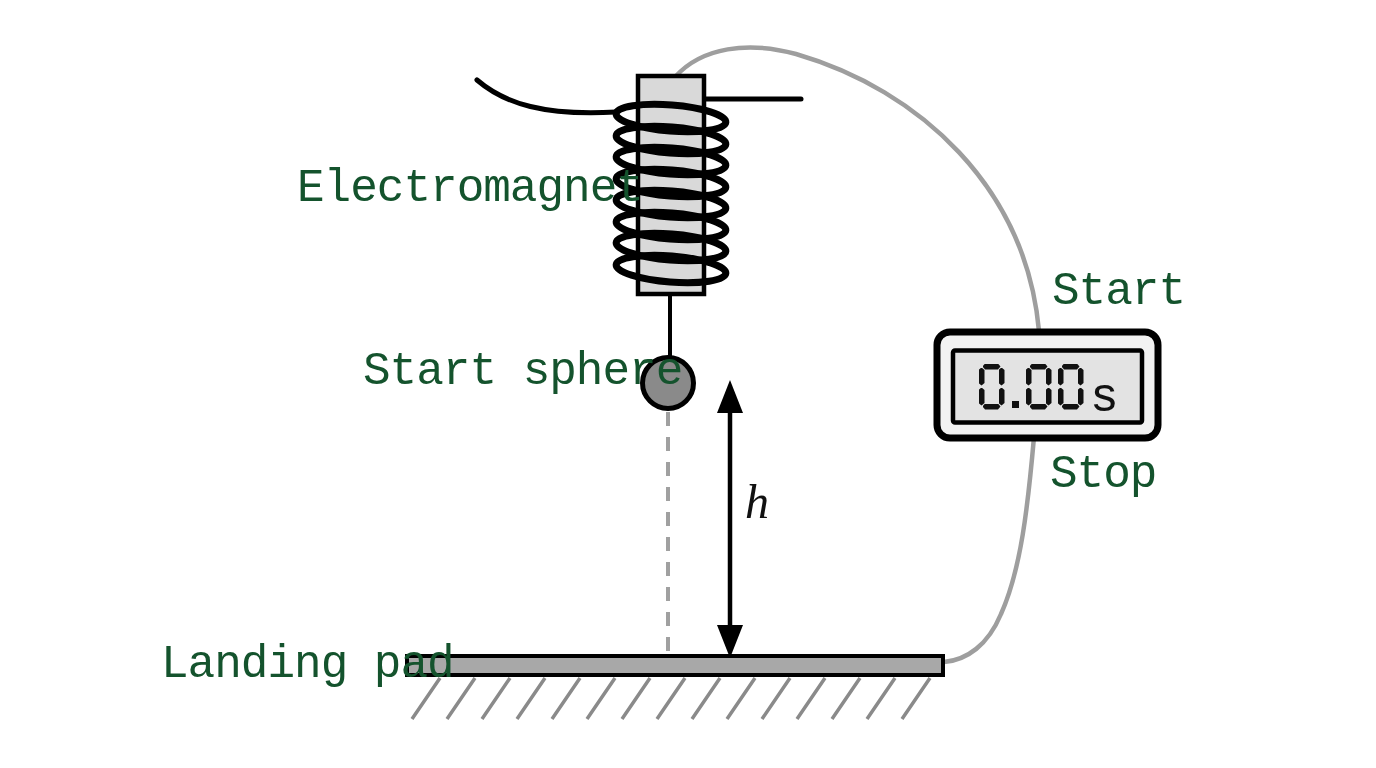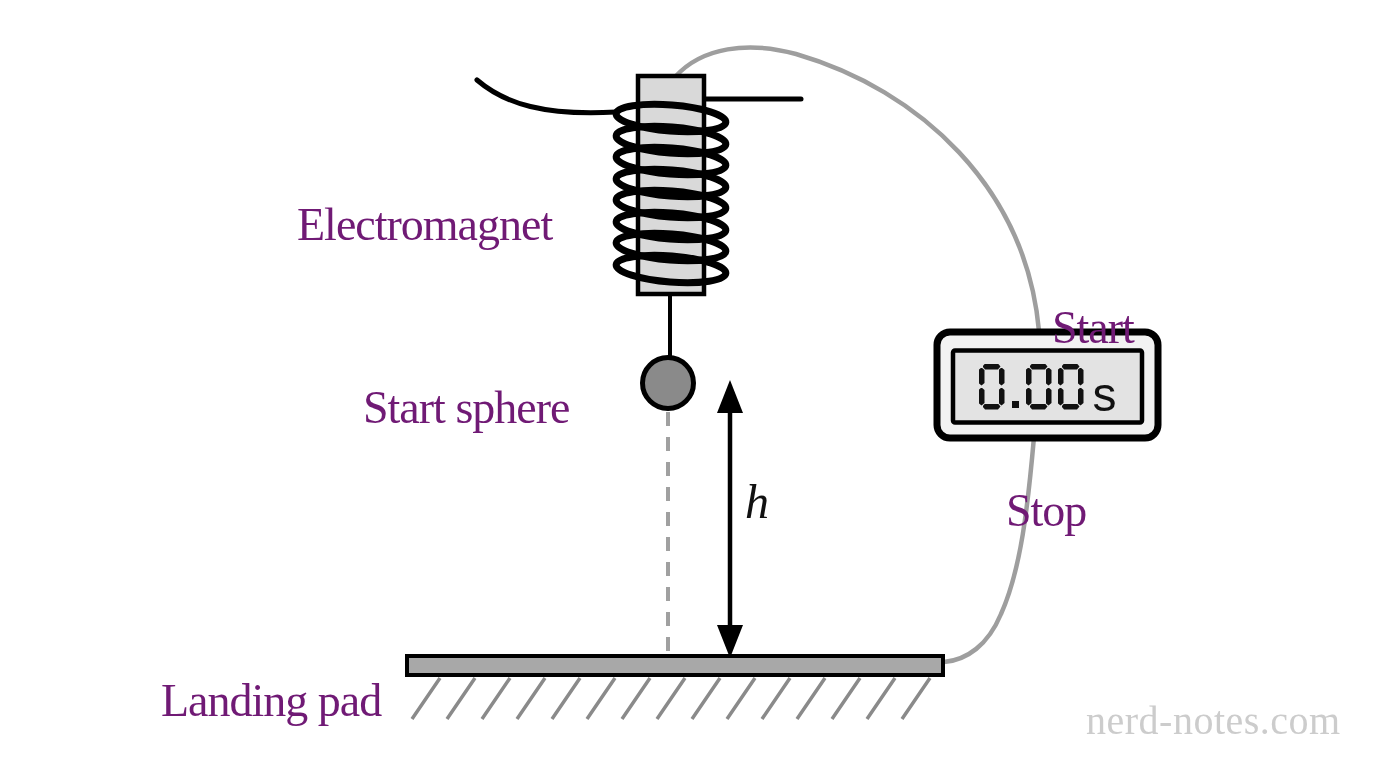--- a/index.html
+++ b/index.html
@@ -1,20 +1,20 @@
 <!DOCTYPE html>
 <html><head>
 <meta charset="utf-8">
 <style>
   html,body{margin:0;padding:0;background:#fff;}
   .stage{position:relative;width:1376px;height:768px;background:#ffffff;overflow:hidden;
          font-family:"Liberation Sans",sans-serif;}
   svg{position:absolute;left:0;top:0;}
-  .lbl{position:absolute;font-family:Liberation Serif, serif;font-size:46px;line-height:1;
-       color:#701a75;letter-spacing:-1px;white-space:nowrap;margin-top:36px;}
+  .lbl{position:absolute;font-family:Liberation Mono, monospace;font-size:46px;line-height:1;
+       color:#14532d;letter-spacing:-1px;white-space:nowrap;}
   .lbl-italic{position:absolute;font-family:"Liberation Serif",serif;font-style:italic;
        font-size:48px;line-height:1;color:#111;}
   .watermark{position:absolute;font-family:"Liberation Serif",serif;font-size:40px;line-height:1;
        color:#cccccc;text-shadow:1px 1px 0 rgba(255,255,255,0.9);letter-spacing:0.5px;}
   
   .timer-content{position:absolute;left:953px;top:350px;width:189px;height:73px;
        display:flex;align-items:center;justify-content:center;gap:9px;}
   .timer-digits{display:flex;align-items:flex-end;gap:6px;}
   .timer-unit{font-family:"Liberation Sans",sans-serif;font-size:48px;line-height:1;
        color:#111;margin-top:16px;}
@@ -88,21 +88,21 @@
   </svg>
 
   <div class="lbl" style="left:297px;top:166px;">Electromagnet</div>
 
   <div class="lbl" style="left:363px;top:349px;">Start sphere</div>
 
   <div class="lbl" style="left:161px;top:642px;">Landing pad</div>
 
   <div class="lbl" style="left:1052px;top:269px;">Start</div>
 
-  <div class="lbl" style="left:1006px;top:452px;">Stop</div>
+  <div class="lbl" style="left:1050px;top:452px;">Stop</div>
 
   <div class="lbl-italic" style="left:745px;top:478px;">h</div>
 
   <div class="timer-content">
     <div class="timer-digits">
         <span class="sseg">
           <i class="seg seg-a on"></i>
           <i class="seg seg-b on"></i>
           <i class="seg seg-c on"></i>
           <i class="seg seg-d on"></i>
@@ -126,15 +126,14 @@
           <i class="seg seg-c on"></i>
           <i class="seg seg-d on"></i>
           <i class="seg seg-e on"></i>
           <i class="seg seg-f on"></i>
           <i class="seg seg-g"></i>
         </span>
       </div>
     <span class="timer-unit">s</span>
   </div>
 
-  <div class="watermark" style="left:1086px;top:701px;">nerd-notes.com</div>
 
 </div>
 
 </body></html>

